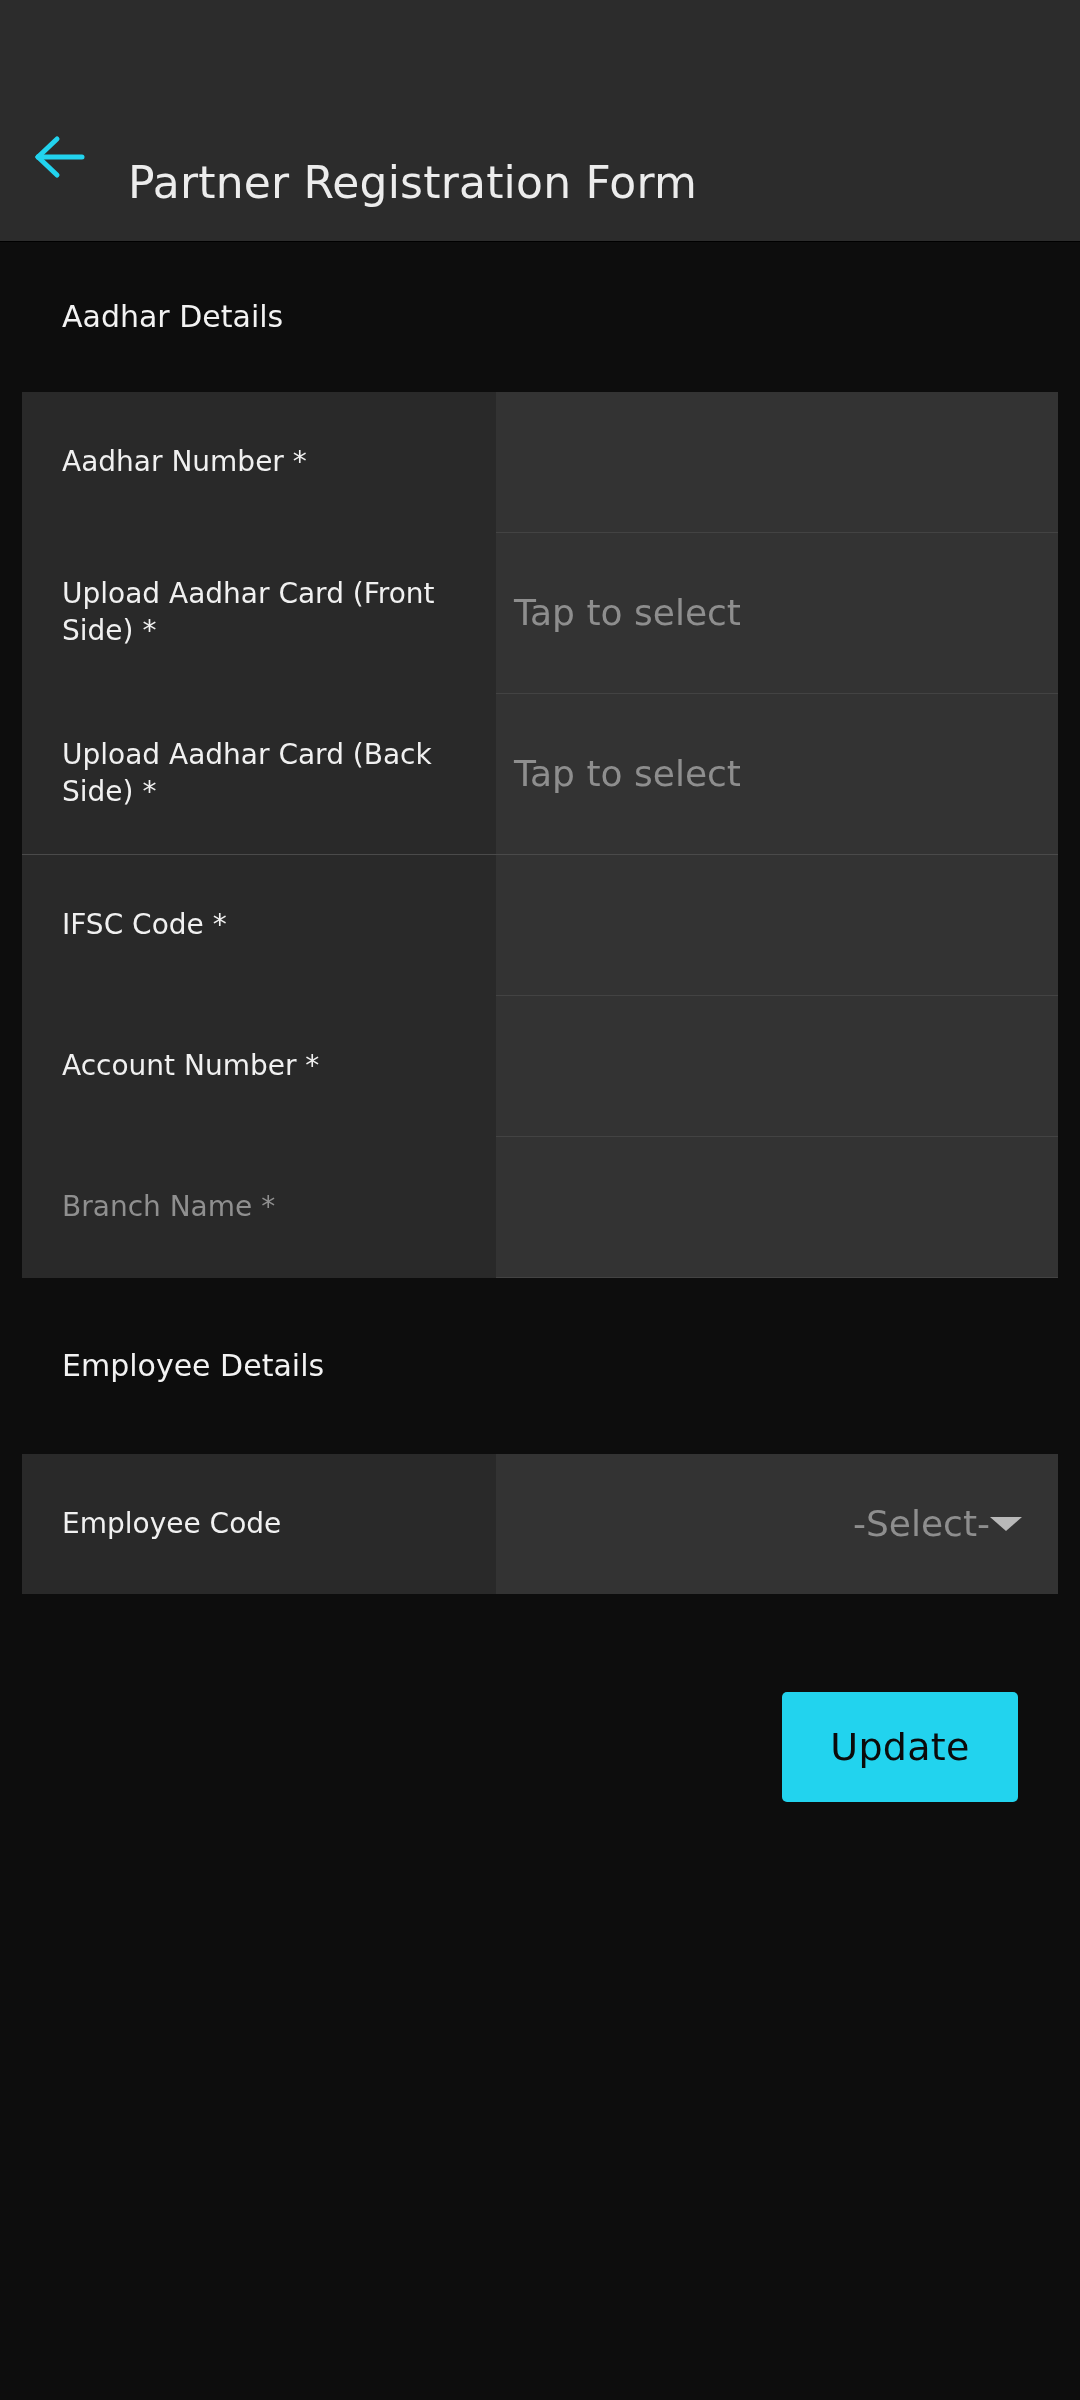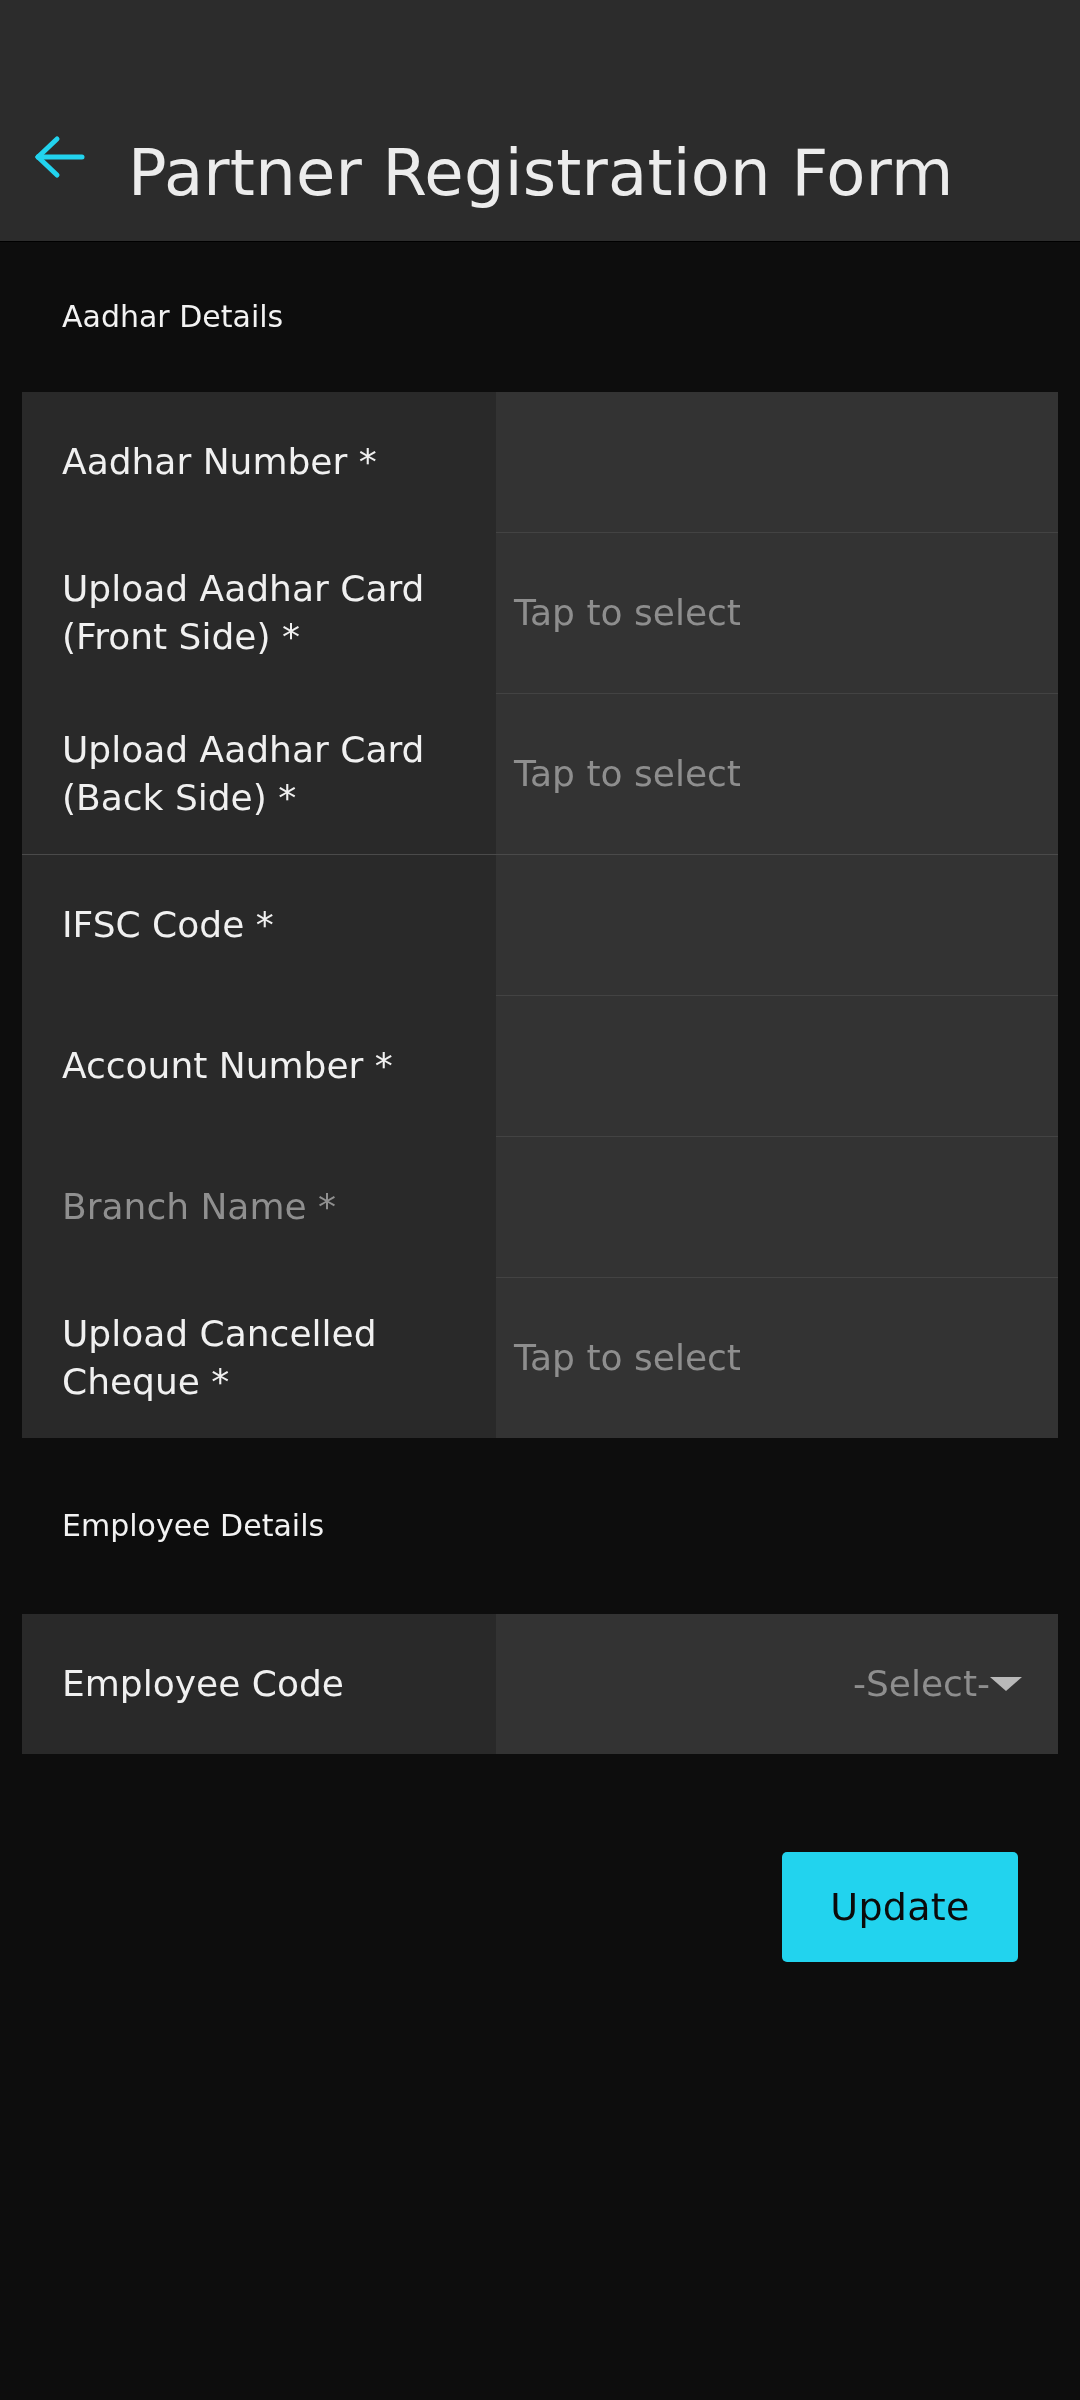--- a/index.html
+++ b/index.html
@@ -29,21 +29,21 @@
     width: 120px;
     height: 96px;
     display: flex;
     align-items: center;
     justify-content: center;
     flex: 0 0 auto;
   }
   .back-btn svg { display:block; }
   .appbar-title {
     color: #ececec;
-    font-size: 64px;
+    font-size: 44px;
     font-weight: 400;
     letter-spacing: 0.2px;
     line-height: 1;
     margin-left: 8px;
   }
 
   
   .page {
     background: #0d0d0d;
     height: 2158px;
@@ -67,21 +67,21 @@
   .form-table {
     margin: 0 22px;
     border-collapse: collapse;
     width: calc(100% - 44px);
     table-layout: fixed;
   }
   .form-table tr { background: transparent; }
   .cell-label {
     background: #292929;
     color: #f0f0f0;
-    font-size: 36px;
+    font-size: 28px;
     font-weight: 400;
     padding: 0 24px 0 40px;
     vertical-align: middle;
     width: 410px;
     line-height: 1.32;
   }
   .cell-label.dim { color: #8f8f8f; }
   .cell-value {
     background: #333333;
     vertical-align: middle;
@@ -209,26 +209,20 @@
         <td class="cell-value">
           <div class="value-empty"></div>
         </td>
       </tr>
       <tr class="row-h-input">
         <td class="cell-label dim">Branch Name *</td>
         <td class="cell-value">
           <div class="value-empty"></div>
         </td>
       </tr>
-      <tr class="row-h-upload">
-        <td class="cell-label">Upload Cancelled Cheque *</td>
-        <td class="cell-value last">
-          <span class="placeholder">Tap to select</span>
-        </td>
-      </tr>
     </tbody>
   </table>
 
   <div class="section-block" style="height:176px;">
     <div class="section-title">Employee Details</div>
   </div>
 
   <table class="form-table">
     <tbody>
       <tr class="row-h-select">

